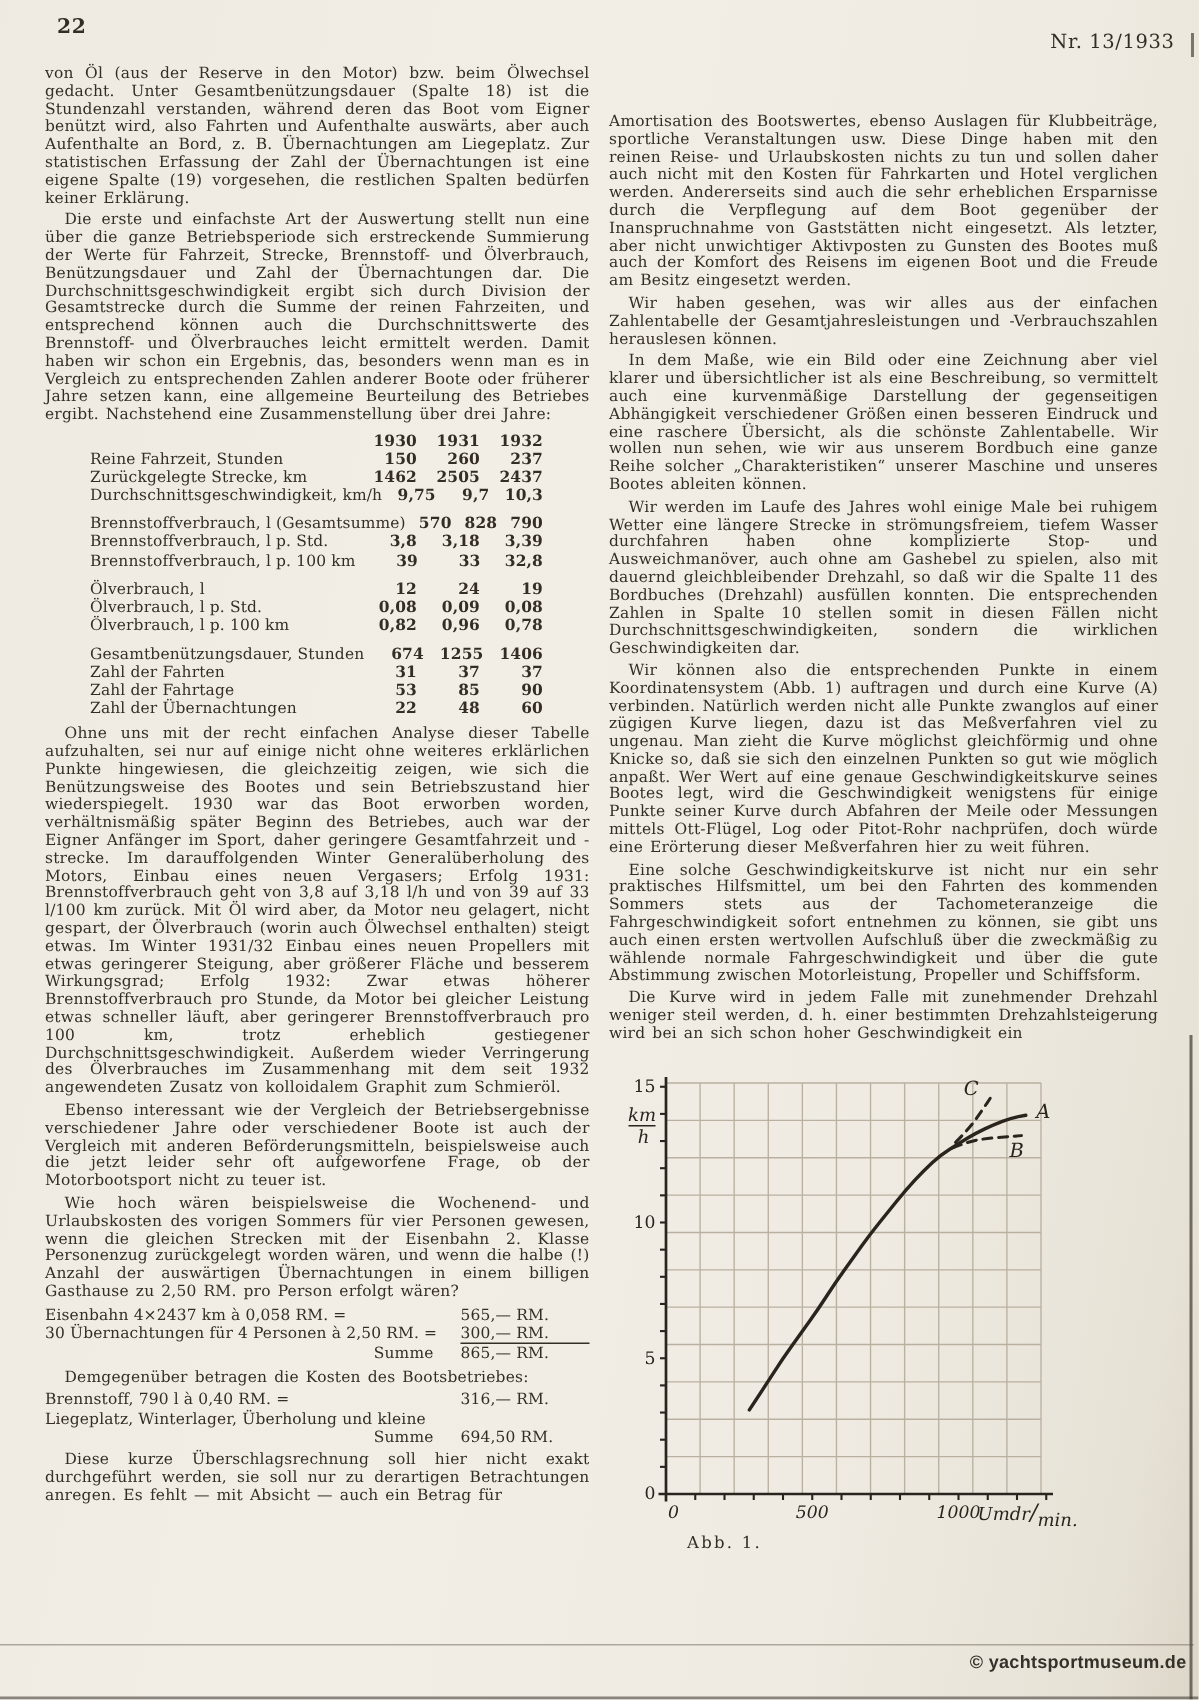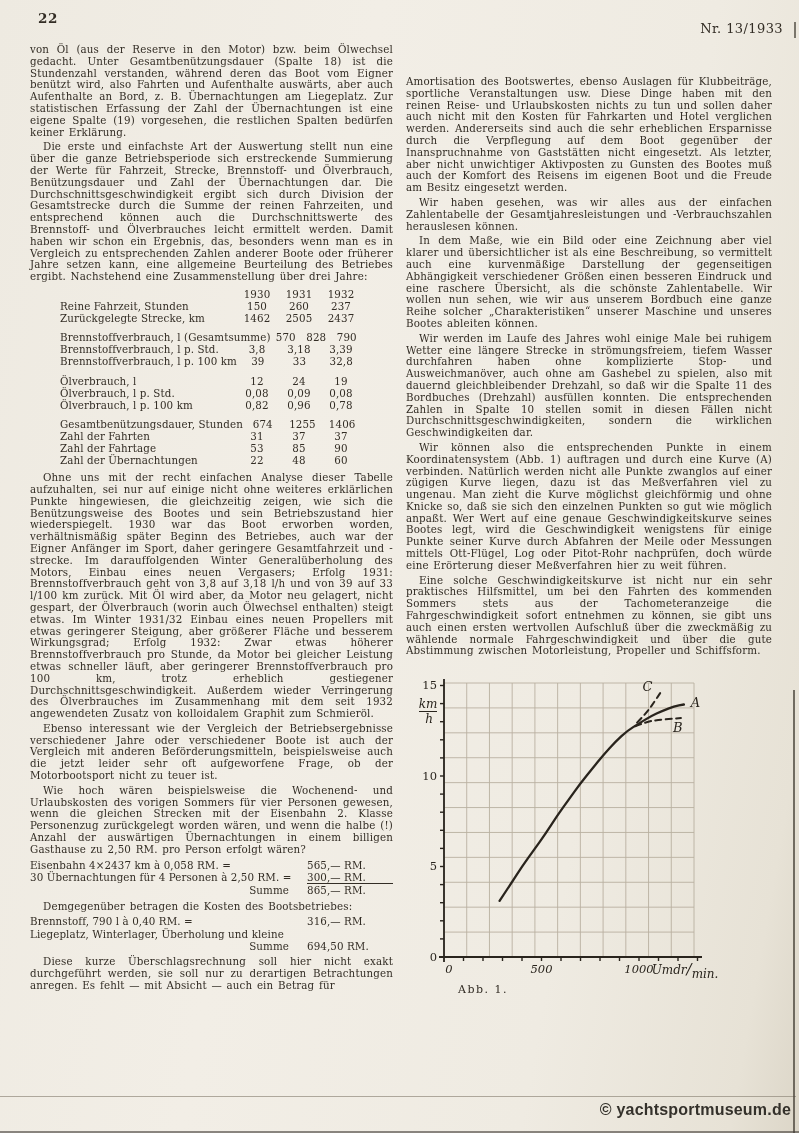--- a/index.html
+++ b/index.html
@@ -13,21 +13,21 @@
   .col{width:363px;}
   .col.right{flex:1;margin-top:32px;}
   .para{margin:0 0 3px 0;font-size:10.3px;line-height:11.8px;text-align:justify;
     text-indent:13px;word-spacing:1.2px;letter-spacing:.15px;}
   .para.first{text-indent:0;}
   .para.costintro{margin-bottom:1px;}
   
   .opstable{margin:5px 0 6px 30px;width:302px;font-size:10.3px;letter-spacing:.1px;}
   .trow{display:flex;line-height:12.1px;}
   .tlabel{flex:1;white-space:nowrap;}
-  .tval{width:42px;text-align:center;}
+  .tval{width:42px;text-align:right;font-weight:bold;}
   .tgap{height:7px;}
   
   .costs{font-size:10.3px;letter-spacing:.1px;margin:3px 0 3px 0;}
   .crow{display:flex;line-height:12.3px;}
   .clabel{flex:1;}
   .cind{padding-left:26px;flex:1;}
   .camount{width:86px;text-align:left;white-space:nowrap;}
   .uline{border-bottom:1px solid #332d25;}
   .crow.sum{justify-content:flex-end;gap:18px;margin-bottom:4px;}
   .crow.sum .clabel{flex:0 0 auto;}
@@ -40,21 +40,21 @@
   .curve{stroke:#29241d;stroke-width:2.3;fill:none;stroke-linecap:round;stroke-linejoin:round;}
   .curve.dashed{stroke-width:2;stroke-dasharray:6,4.5;}
   .tick{font-family:"DejaVu Serif",serif;font-size:11.5px;fill:#29241d;font-style:italic;}
   .ytick{font-style:normal;}
   .curvelabel{font-family:"DejaVu Serif",serif;font-size:13px;font-style:italic;fill:#29241d;}
   .axislabel{font-family:"DejaVu Serif",serif;font-size:12px;font-style:italic;fill:#29241d;}
   .caption{font-size:11px;letter-spacing:1.5px;padding:4px 0 0 42px;color:#332d25;}
   
   .bottom-rule{position:absolute;left:0;top:1096px;width:796px;height:1px;background:#8a8274;opacity:.65;}
   .watermark{position:absolute;right:8px;top:1101px;font-family:"Liberation Sans",sans-serif;
-    font-weight:bold;font-size:16px;color:#34312b;letter-spacing:.2px;}
+    font-weight:bold;font-size:12px;color:#34312b;letter-spacing:.2px;}
   .edge-right{position:absolute;right:4px;top:690px;bottom:0;width:2px;background:#4a443a;opacity:.75;}
   .edge-bottom{position:absolute;left:0;bottom:0;height:2px;width:100%;background:#45403a;opacity:.6;}
   .edge-mark-top{position:absolute;right:3px;top:22px;width:2px;height:16px;background:#4a443a;opacity:.7;}
 </style>
 </head>
 <body>
 
 <div class="scan">
 
   <span class="hdr-num">22</span>
@@ -76,20 +76,26 @@
             <div class="tval">150</div>
             <div class="tval">260</div>
             <div class="tval">237</div>
           </div>
           <div class="trow">
             <div class="tlabel">Zurückgelegte Strecke, km</div>
             <div class="tval">1462</div>
             <div class="tval">2505</div>
             <div class="tval">2437</div>
           </div>
+          <div class="trow">
+            <div class="tlabel">Durchschnittsgeschwindigkeit, km/h</div>
+            <div class="tval">9,75</div>
+            <div class="tval">9,7</div>
+            <div class="tval">10,3</div>
+          </div>
           <div class="tgap"></div>
           <div class="trow">
             <div class="tlabel">Brennstoffverbrauch, l (Gesamtsumme)</div>
             <div class="tval">570</div>
             <div class="tval">828</div>
             <div class="tval">790</div>
           </div>
           <div class="trow">
             <div class="tlabel">Brennstoffverbrauch, l p. Std.</div>
             <div class="tval">3,8</div>
@@ -182,20 +188,21 @@
       <p class="para">Diese kurze Überschlagsrechnung soll hier nicht exakt durchgeführt werden, sie soll nur zu derartigen Betrachtungen anregen. Es fehlt — mit Absicht — auch ein Betrag für</p>
     </div>
 
     <div class="col right">
       <p class="para first">Amortisation des Bootswertes, ebenso Auslagen für Klubbeiträge, sportliche Veranstaltungen usw. Diese Dinge haben mit den reinen Reise- und Urlaubskosten nichts zu tun und sollen daher auch nicht mit den Kosten für Fahrkarten und Hotel verglichen werden. Andererseits sind auch die sehr erheblichen Ersparnisse durch die Verpflegung auf dem Boot gegenüber der Inanspruchnahme von Gaststätten nicht eingesetzt. Als letzter, aber nicht unwichtiger Aktivposten zu Gunsten des Bootes muß auch der Komfort des Reisens im eigenen Boot und die Freude am Besitz eingesetzt werden.</p>
       <p class="para">Wir haben gesehen, was wir alles aus der einfachen Zahlentabelle der Gesamtjahresleistungen und -Verbrauchszahlen herauslesen können.</p>
       <p class="para">In dem Maße, wie ein Bild oder eine Zeichnung aber viel klarer und übersichtlicher ist als eine Beschreibung, so vermittelt auch eine kurvenmäßige Darstellung der gegenseitigen Abhängigkeit verschiedener Größen einen besseren Eindruck und eine raschere Übersicht, als die schönste Zahlentabelle. Wir wollen nun sehen, wie wir aus unserem Bordbuch eine ganze Reihe solcher „Charakteristiken“ unserer Maschine und unseres Bootes ableiten können.</p>
       <p class="para">Wir werden im Laufe des Jahres wohl einige Male bei ruhigem Wetter eine längere Strecke in strömungsfreiem, tiefem Wasser durchfahren haben ohne komplizierte Stop- und Ausweichmanöver, auch ohne am Gashebel zu spielen, also mit dauernd gleichbleibender Drehzahl, so daß wir die Spalte 11 des Bordbuches (Drehzahl) ausfüllen konnten. Die entsprechenden Zahlen in Spalte 10 stellen somit in diesen Fällen nicht Durchschnittsgeschwindigkeiten, sondern die wirklichen Geschwindigkeiten dar.</p>
       <p class="para">Wir können also die entsprechenden Punkte in einem Koordinatensystem (Abb. 1) auftragen und durch eine Kurve (A) verbinden. Natürlich werden nicht alle Punkte zwanglos auf einer zügigen Kurve liegen, dazu ist das Meßverfahren viel zu ungenau. Man zieht die Kurve möglichst gleichförmig und ohne Knicke so, daß sie sich den einzelnen Punkten so gut wie möglich anpaßt. Wer Wert auf eine genaue Geschwindigkeitskurve seines Bootes legt, wird die Geschwindigkeit wenigstens für einige Punkte seiner Kurve durch Abfahren der Meile oder Messungen mittels Ott-Flügel, Log oder Pitot-Rohr nachprüfen, doch würde eine Erörterung dieser Meßverfahren hier zu weit führen.</p>
       <p class="para">Eine solche Geschwindigkeitskurve ist nicht nur ein sehr praktisches Hilfsmittel, um bei den Fahrten des kommenden Sommers stets aus der Tachometeranzeige die Fahrgeschwindigkeit sofort entnehmen zu können, sie gibt uns auch einen ersten wertvollen Aufschluß über die zweckmäßig zu wählende normale Fahrgeschwindigkeit und über die gute Abstimmung zwischen Motorleistung, Propeller und Schiffsform.</p>
+      <p class="para">Die Kurve wird in jedem Falle mit zunehmender Drehzahl weniger steil werden, d. h. einer bestimmten Drehzahlsteigerung wird bei an sich schon hoher Geschwindigkeit ein</p>
       <figure class="fig">
         <svg id="chart-svg" width="340" height="304" viewBox="0 0 340 304">
             <g>
               <line x1="28" y1="282" x2="28" y2="8" class="grid"></line>
               <line x1="50.72727272727273" y1="282" x2="50.72727272727273" y2="8" class="grid"></line>
               <line x1="73.45454545454545" y1="282" x2="73.45454545454545" y2="8" class="grid"></line>
               <line x1="96.18181818181819" y1="282" x2="96.18181818181819" y2="8" class="grid"></line>
               <line x1="118.9090909090909" y1="282" x2="118.9090909090909" y2="8" class="grid"></line>
               <line x1="141.63636363636363" y1="282" x2="141.63636363636363" y2="8" class="grid"></line>
               <line x1="164.36363636363637" y1="282" x2="164.36363636363637" y2="8" class="grid"></line>

